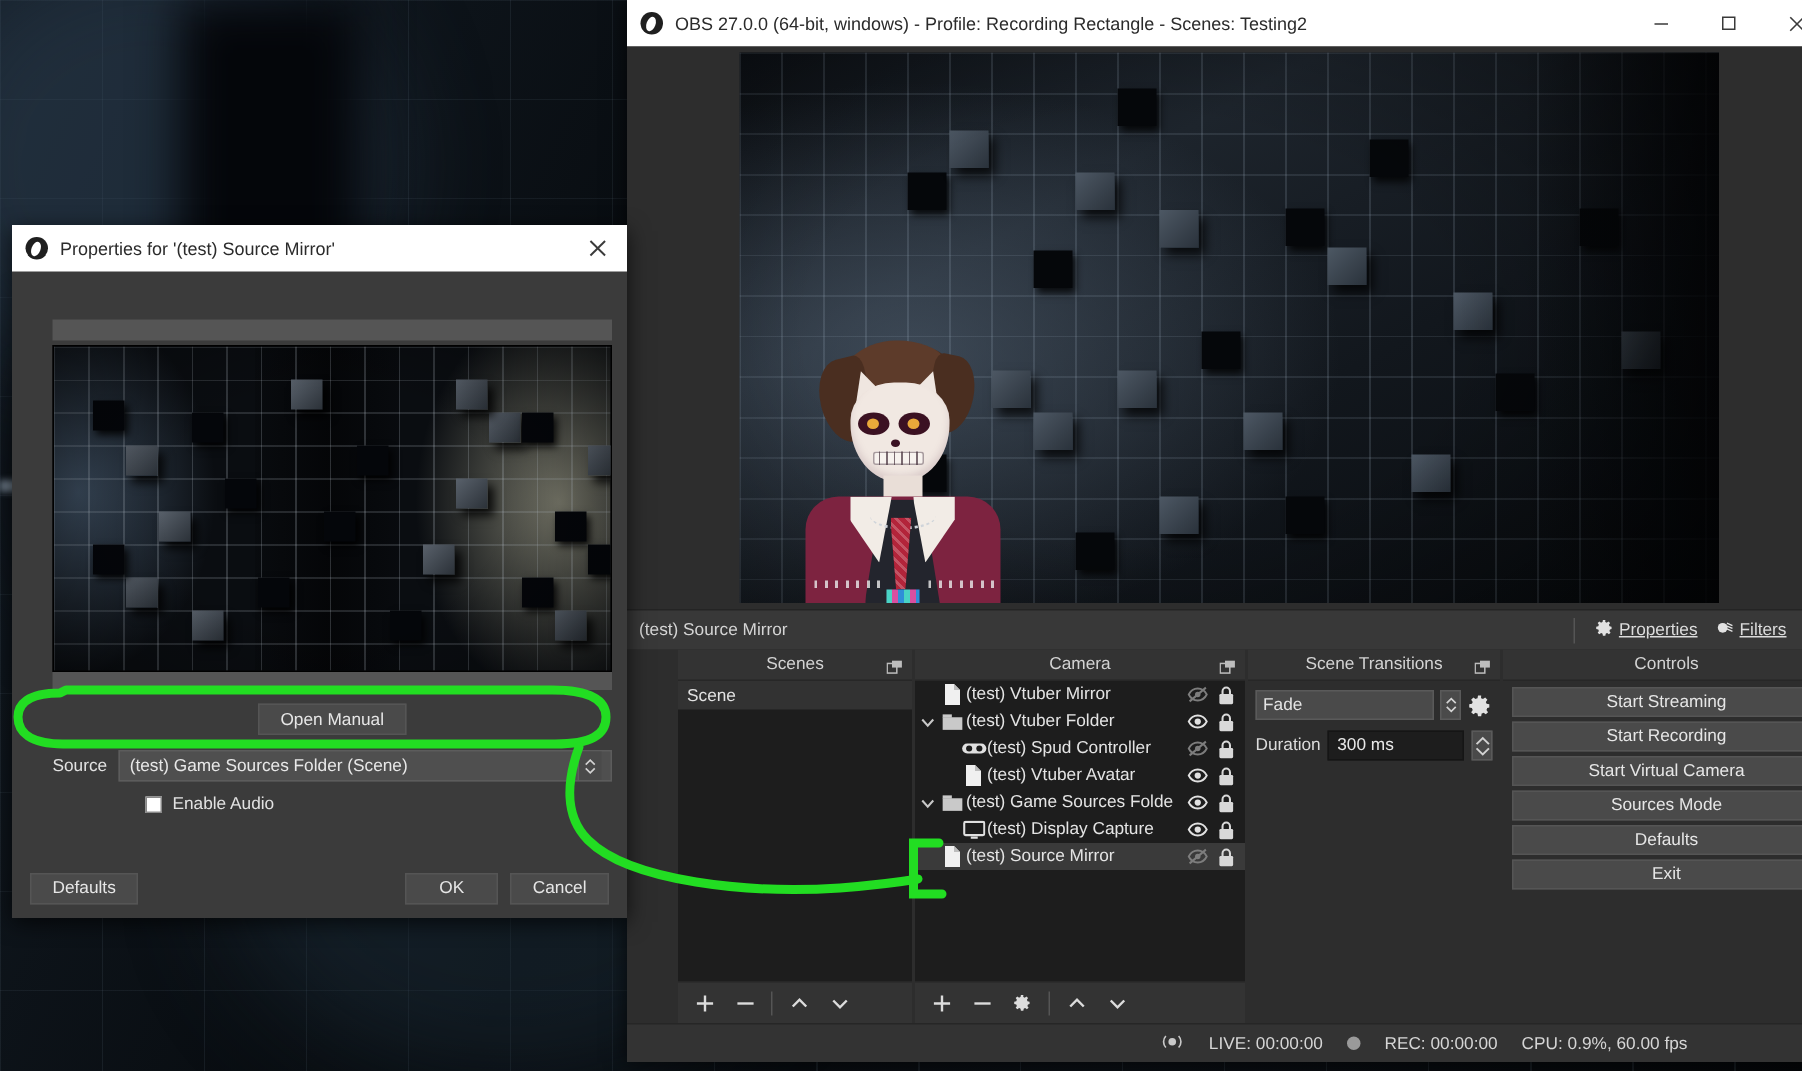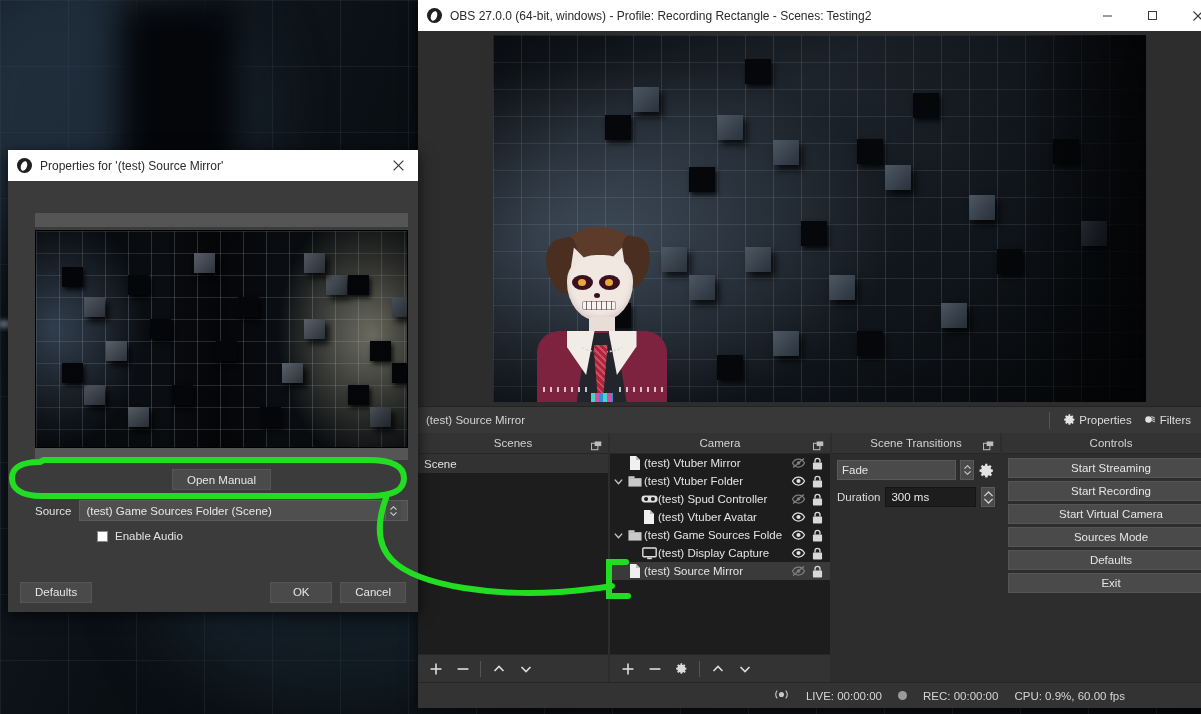--- a/index.html
+++ b/index.html
@@ -218,21 +218,21 @@
   
   .src-toolbar {
     height: 27px; flex:0 0 27px; background:#383838; border-top:1px solid #242424;
     display:flex; align-items:center; padding:0 8px; gap:0;
   }
   .src-name { font-size:11.5px; color:#d4d4d4; }
   .src-tb-right { margin-left:auto; display:flex; align-items:center; gap:0; }
   .tb-sep { width:1px; height:17px; background:#555; margin:0 7px; }
   .tb-btn {
     display:flex; align-items:center; gap:3px; font-size:11.5px; color:#dcdcdc;
-    padding:3px 6px; border-radius:2px;
+    padding:3px 6px; border-radius:2px;text-decoration:underline;
   }
 
   
   .docks {
     flex: 1 1 auto; display:flex; background:#2d2d2d; gap:2px; padding:0 0 0 0;
     min-height:0;
   }
   .dock { display:flex; flex-direction:column; min-height:0; }
   .dock-title {
     height:21px; flex:0 0 21px; background:#333333;
@@ -247,21 +247,21 @@
   .dock-footer {
     height:28px; flex:0 0 28px; background:#333333; border-top:1px solid #272727;
     display:flex; align-items:center; padding-left:4px;
   }
   .ftr-btn {
     width:27px; height:24px; display:flex; align-items:center; justify-content:center;
     color:#d8d8d8;
   }
   .ftr-sep { width:1px; height:16px; background:#555; margin:0 4px; }
 
-  .dock-scenes  { width:190px; }
+  .dock-scenes  { width:190px;padding-left:34px; }
   .dock-sources { width:220px; }
   .dock-trans   { width:168px; }
   .dock-controls{ flex:1 1 auto; }
 
   
   .scene-row {
     height:19px; display:flex; align-items:center; padding-left:6px;
     font-size:11.5px; color:#e2e2e2; background:#323232;
   }
 

